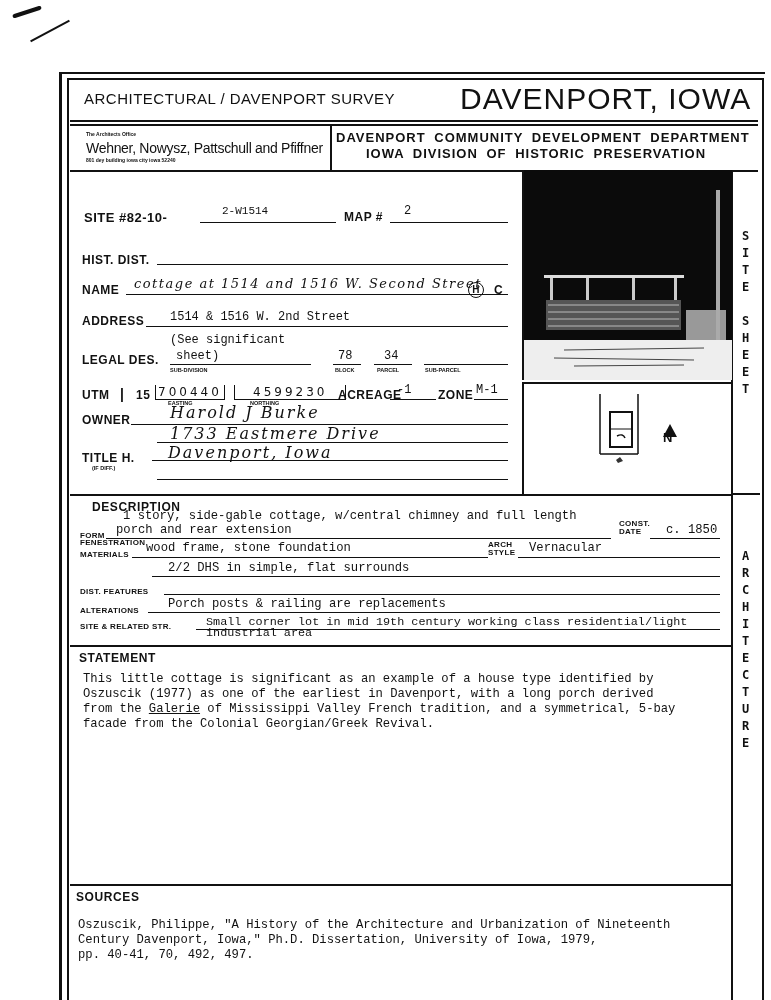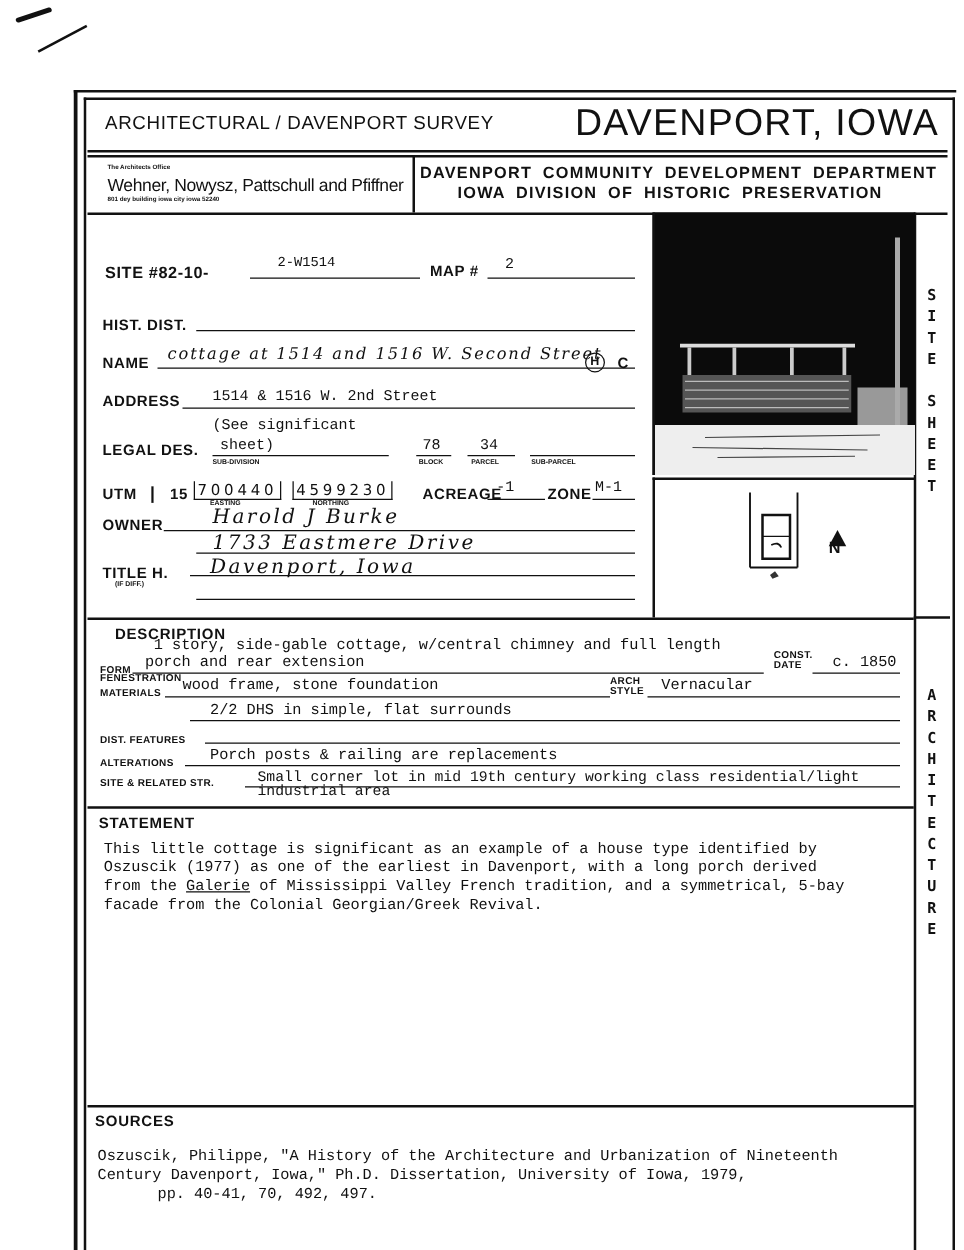--- a/index.html
+++ b/index.html
@@ -171,21 +171,21 @@
 <div class="abs mono" style="left:384px; top:349px;">34</div>
 <div class="abs tiny" style="left:377px; top:367px;">PARCEL</div>
 <div class="abs line" style="left:424px; top:364px; width:84px;"></div>
 <div class="abs tiny" style="left:425px; top:367px;">SUB-PARCEL</div>
 
 <div class="abs lbl" style="left:82px; top:388px;">UTM</div>
 <div class="abs lbl" style="left:120px; top:386px; font-size:14px;">|</div>
 <div class="abs lbl" style="left:136px; top:388px;">15</div>
 <div class="abs" style="left:155px; top:385px; border:1.5px solid #111; border-top:none; padding:0 2px; font-size:12px; letter-spacing:3px; font-family:'DejaVu Sans', sans-serif;">700440</div>
 <div class="abs tiny" style="left:168px; top:400px;">EASTING</div>
-<div class="abs" style="left:234px; top:385px; border:1.5px solid #111; border-top:none; padding:0 2px; font-size:12px; letter-spacing:3px; font-family:'DejaVu Sans', sans-serif;">4599230</div>
+<div class="abs" style="left:234px; top:385px; border:1.5px solid #111; border-top:none; padding:0 18px; font-size:12px; letter-spacing:3px; font-family:'DejaVu Sans', sans-serif;">4599230</div>
 <div class="abs tiny" style="left:250px; top:400px;">NORTHING</div>
 <div class="abs lbl" style="left:326px; top:388px;margin-left:12px;">ACREAGE</div>
 <div class="abs line" style="left:390px; top:399px; width:46px;"></div>
 <div class="abs mono" style="left:397px; top:383px;">-1</div>
 <div class="abs lbl" style="left:438px; top:388px;">ZONE</div>
 <div class="abs line" style="left:474px; top:399px; width:34px;"></div>
 <div class="abs mono" style="left:476px; top:383px;">M-1</div>
 
 <div class="abs lbl" style="left:82px; top:413px;">OWNER</div>
 <div class="abs line" style="left:131px; top:424px; width:377px;"></div>
@@ -242,13 +242,13 @@
 <div class="abs sec-title" style="left:79px; top:651px;">STATEMENT</div>
 <div class="abs body-text" style="left:83px; top:672px;">This little cottage is significant as an example of a house type identified by</div>
 <div class="abs body-text" style="left:83px; top:687px;">Oszuscik (1977) as one of the earliest in Davenport, with a long porch derived</div>
 <div class="abs body-text" style="left:83px; top:702px;"><span>from the </span><span class="underline">Galerie</span><span> of Mississippi Valley French tradition, and a symmetrical, 5-bay</span></div>
 <div class="abs body-text" style="left:83px; top:717px;">facade from the Colonial Georgian/Greek Revival.</div>
 
 <div class="abs sec-border" style="top:884px;"></div>
 <div class="abs sec-title" style="left:76px; top:890px;">SOURCES</div>
 <div class="abs body-text" style="left:78px; top:918px;">Oszuscik, Philippe, "A History of the Architecture and Urbanization of Nineteenth</div>
 <div class="abs body-text" style="left:78px; top:933px;">Century Davenport, Iowa," Ph.D. Dissertation, University of Iowa, 1979,</div>
-<div class="abs body-text" style="left:78px; top:948px;margin-left:48px;">pp. 40-41, 70, 492, 497.</div>
+<div class="abs body-text" style="left:78px; top:948px;">pp. 40-41, 70, 492, 497.</div>
 
 </body></html>

